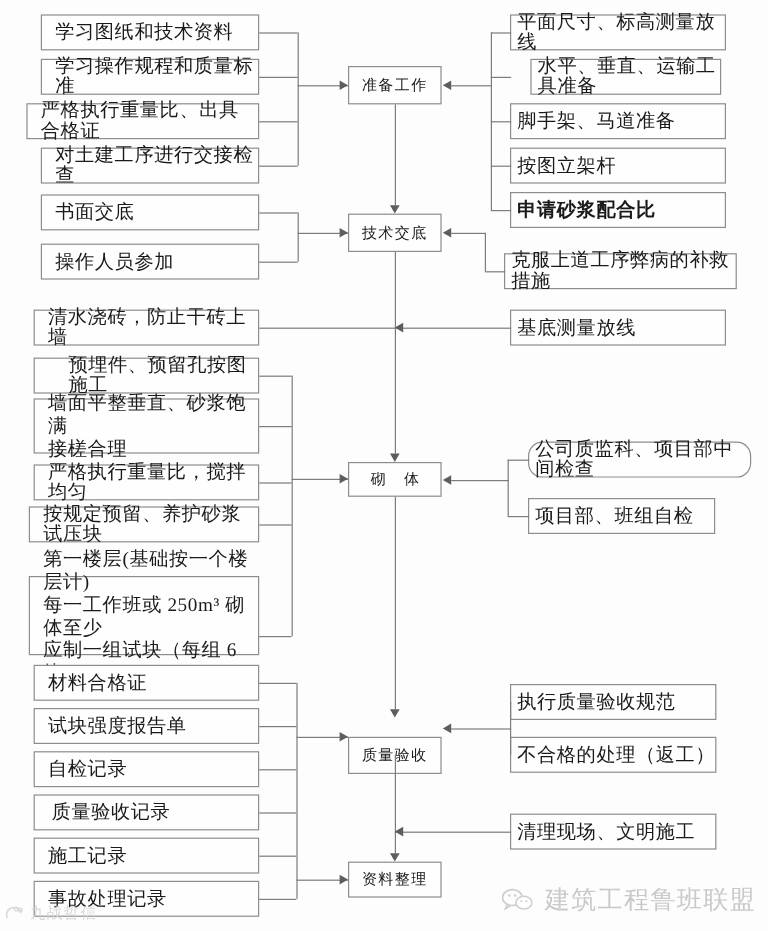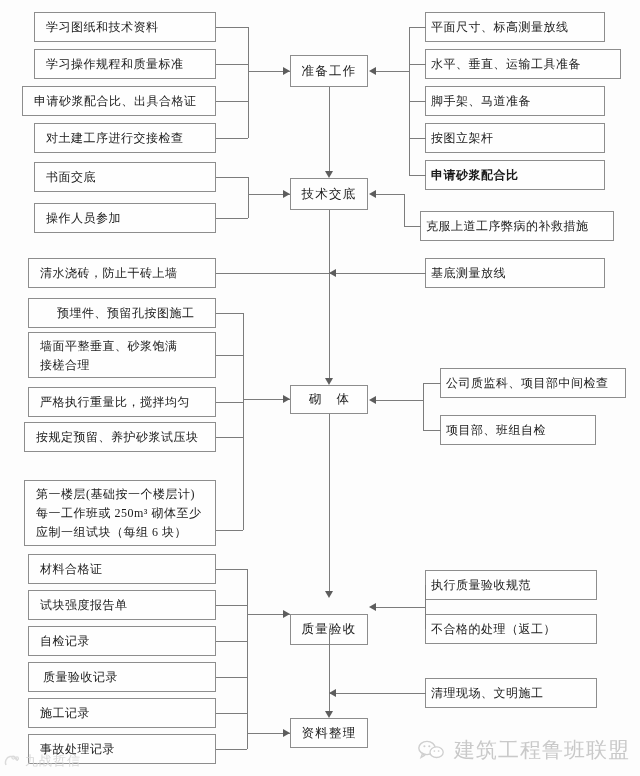--- a/index.html
+++ b/index.html
@@ -15,21 +15,21 @@
   }
   
   .box{
     position:absolute;
     box-sizing:border-box;
     border:1px solid #8d8d8d;
     background:#fefefe;
     color:#1a1a1a;
     display:flex;
     align-items:center;
-    font-size:12px;
+    font-size:16px;
     line-height:17px;
     letter-spacing:.5px;
     white-space:pre-line;
     box-shadow:0 0 0 0 transparent;
   }
   .box.left{ padding-left:11px; justify-content:flex-start; }
   .box.right{ padding-left:5px; justify-content:flex-start; }
   .box.node{
     justify-content:center;
     padding:0;
@@ -71,35 +71,35 @@
     user-select:none;
   }
 </style>
 </head>
 <body>
 
 <div id="canvas">
 
   <div class="box left" style="left:34px;top:12px;width:182px;height:30px;">学习图纸和技术资料</div>
   <div class="box left" style="left:34px;top:49px;width:182px;height:30px;">学习操作规程和质量标准</div>
-  <div class="box left" style="left:22px;top:86px;width:194px;height:30px;">申请砂浆配合比、出具合格证</div>
+  <div class="box left" style="left:22px;top:86px;width:194px;height:30px;">严格执行重量比、出具合格证</div>
   <div class="box left" style="left:34px;top:123px;width:182px;height:30px;">对土建工序进行交接检查</div>
 
   <div class="h" style="left:216px;top:27px;width:32px;"></div>
   <div class="h" style="left:216px;top:64px;width:32px;"></div>
   <div class="h" style="left:216px;top:101px;width:32px;"></div>
   <div class="h" style="left:216px;top:138px;width:32px;"></div>
   <div class="v" style="left:248px;top:27px;height:111px;"></div>
   <div class="h" style="left:248px;top:71px;width:42px;"></div>
   <div class="ar r" style="left:283px;top:67px;"></div>
 
   <div class="box node" style="left:290px;top:55px;width:78px;height:32px;">准备工作</div>
 
   <div class="box right" style="left:425px;top:12px;width:180px;height:30px;">平面尺寸、标高测量放线</div>
-  <div class="box right" style="left:425px;top:49px;width:196px;height:30px;">水平、垂直、运输工具准备</div>
+  <div class="box right" style="left:442px;top:49px;width:159px;height:30px;">水平、垂直、运输工具准备</div>
   <div class="box right" style="left:425px;top:86px;width:180px;height:30px;">脚手架、马道准备</div>
   <div class="box right" style="left:425px;top:123px;width:180px;height:30px;">按图立架杆</div>
   <div class="box right" style="left:425px;top:160px;width:180px;height:30px;font-weight:bold;">申请砂浆配合比</div>
 
   <div class="h" style="left:409px;top:27px;width:17px;"></div>
   <div class="h" style="left:409px;top:64px;width:17px;"></div>
   <div class="h" style="left:409px;top:101px;width:17px;"></div>
   <div class="h" style="left:409px;top:138px;width:17px;"></div>
   <div class="h" style="left:409px;top:175px;width:17px;"></div>
   <div class="v" style="left:409px;top:27px;height:148px;"></div>
@@ -149,21 +149,21 @@
   <div class="v" style="left:243px;top:313px;height:217px;"></div>
   <div class="h" style="left:243px;top:399px;width:47px;"></div>
   <div class="ar r" style="left:283px;top:395px;"></div>
 
   <div class="box node spaced" style="left:290px;top:385px;width:78px;height:29px;">砌  体</div>
 
   <div class="box right" style="left:425px;top:258px;width:180px;height:30px;">基底测量放线</div>
   <div class="h" style="left:329px;top:273px;width:97px;"></div>
   <div class="ar l" style="left:329px;top:269px;"></div>
 
-  <div class="box right" style="left:440px;top:368px;width:186px;height:30px;">公司质监科、项目部中间检查</div>
+  <div class="box right" style="left:440px;top:368px;width:186px;height:30px;border-radius:12px;">公司质监科、项目部中间检查</div>
   <div class="box right" style="left:440px;top:415px;width:156px;height:30px;">项目部、班组自检</div>
   <div class="h" style="left:423px;top:383px;width:18px;"></div>
   <div class="h" style="left:423px;top:430px;width:18px;"></div>
   <div class="v" style="left:423px;top:383px;height:47px;"></div>
   <div class="h" style="left:376px;top:400px;width:48px;"></div>
   <div class="ar l" style="left:369px;top:396px;"></div>
 
   <div class="v" style="left:329px;top:414px;height:177px;"></div>
   <div class="ar d" style="left:325px;top:591px;"></div>
 

